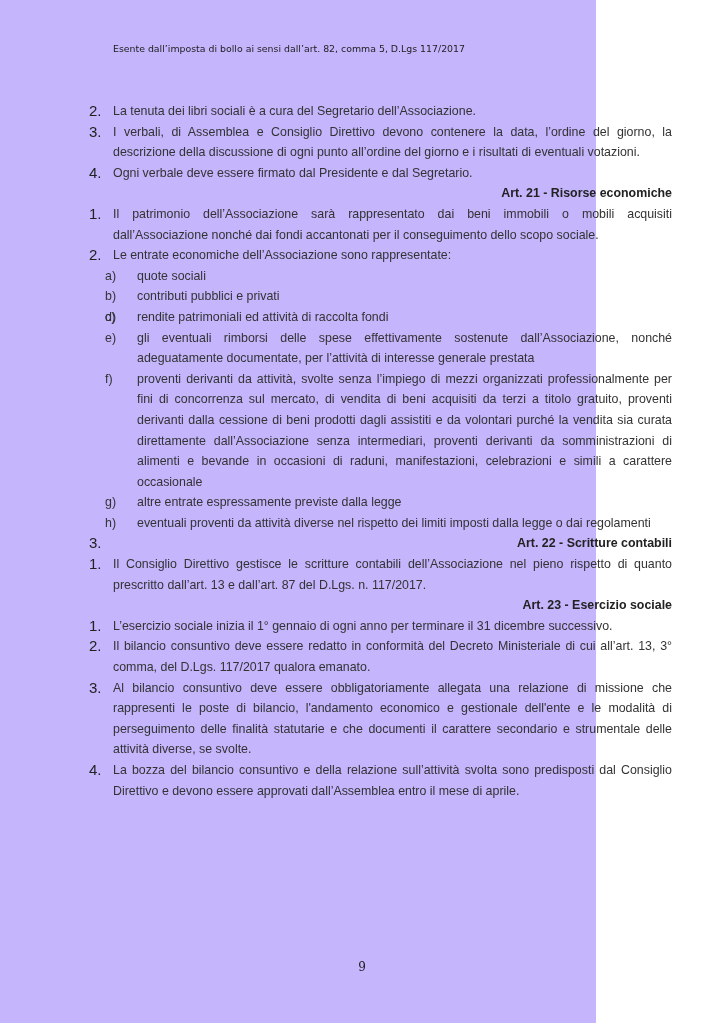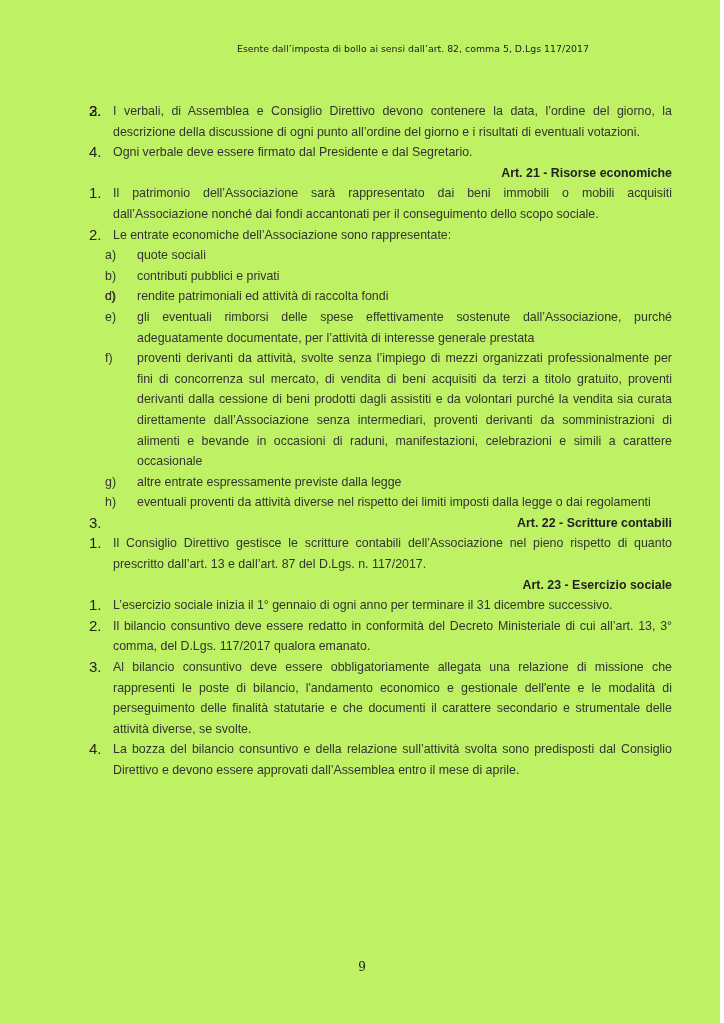--- a/index.html
+++ b/index.html
@@ -1,17 +1,17 @@
 <!DOCTYPE html>
 <html><head>
 <meta charset="utf-8">
 <style>
   html, body { margin: 0; padding: 0; background: #ffffff; }
   body { width: 724px; height: 1023px; position: relative; overflow: hidden; }
-  .page { position: absolute; left: 0; top: 0; width: 720px; height: 1023px; background: #bef264; }
+  .page { position: absolute; left: 0; top: 0; width: 596px; height: 1023px; background: #c4b5fd; }
   .header { position: absolute; top: 42px; right: 48px; width: 560px; text-align: right;
     font-family: "DejaVu Sans", sans-serif; font-size: 9.4px; line-height: 14px; color: #222; }
   .header .l1 { text-align: right; padding-right: 83px; }
   .body { position: absolute; left: 89px; top: 101px; width: 583px;
     font-family: "Liberation Sans", sans-serif; font-size: 12.4px; color: #333; line-height: 20.6px; }
   .item { position: relative; padding-left: 24px; text-align: justify; }
   .item .num { position: absolute; left: 0; top: 0; font-size: 15px; color: #222; }
   .sub { position: relative; padding-left: 48px; text-align: justify; }
   .sub .letter { position: absolute; left: 16px; top: 0; color: #333; }
   .art { text-align: right; font-weight: bold; color: #222; padding-left: 24px; }
@@ -24,20 +24,21 @@
 <div class="page">
 
   <div class="header">
     <div class="l1">Esente dall’imposta di bollo ai sensi dall’art. 82, comma 5, D.Lgs 117/2017</div>
   </div>
 
   <div class="body">
 
     <div class="item">
       <span class="num">2.</span>
+      <span>La tenuta dei libri sociali è a cura del Segretario dell’Associazione.</span>
     </div>
     <div class="item">
       <span class="num">3.</span>
       <span>I verbali, di Assemblea e Consiglio Direttivo devono contenere la data, l’ordine del giorno, la descrizione della discussione di ogni punto all’ordine del giorno e i risultati di eventuali votazioni.</span>
     </div>
     <div class="item">
       <span class="num">4.</span>
       <span>Ogni verbale deve essere firmato dal Presidente e dal Segretario.</span>
     </div>
 
@@ -62,21 +63,21 @@
     </div>
     <div class="sub">
       <span class="letter">c)</span>
     </div>
     <div class="sub">
       <span class="letter">d)</span>
       <span>rendite patrimoniali ed attività di raccolta fondi</span>
     </div>
     <div class="sub">
       <span class="letter">e)</span>
-      <span>gli eventuali rimborsi delle spese effettivamente sostenute dall’Associazione, purché adeguatamente documentate, per l’attività di interesse generale prestata</span>
+      <span>gli eventuali rimborsi delle spese effettivamente sostenute dall’Associazione, nonché adeguatamente documentate, per l’attività di interesse generale prestata</span>
     </div>
     <div class="sub">
       <span class="letter">f)</span>
       <span>proventi derivanti da attività, svolte senza l’impiego di mezzi organizzati professionalmente per fini di concorrenza sul mercato, di vendita di beni acquisiti da terzi a titolo gratuito, proventi derivanti dalla cessione di beni prodotti dagli assistiti e da volontari purché la vendita sia curata direttamente dall’Associazione senza intermediari, proventi derivanti da somministrazioni di alimenti e bevande in occasioni di raduni, manifestazioni, celebrazioni e simili a carattere occasionale</span>
     </div>
     <div class="sub">
       <span class="letter">g)</span>
       <span>altre entrate espressamente previste dalla legge</span>
     </div>
     <div class="sub">

